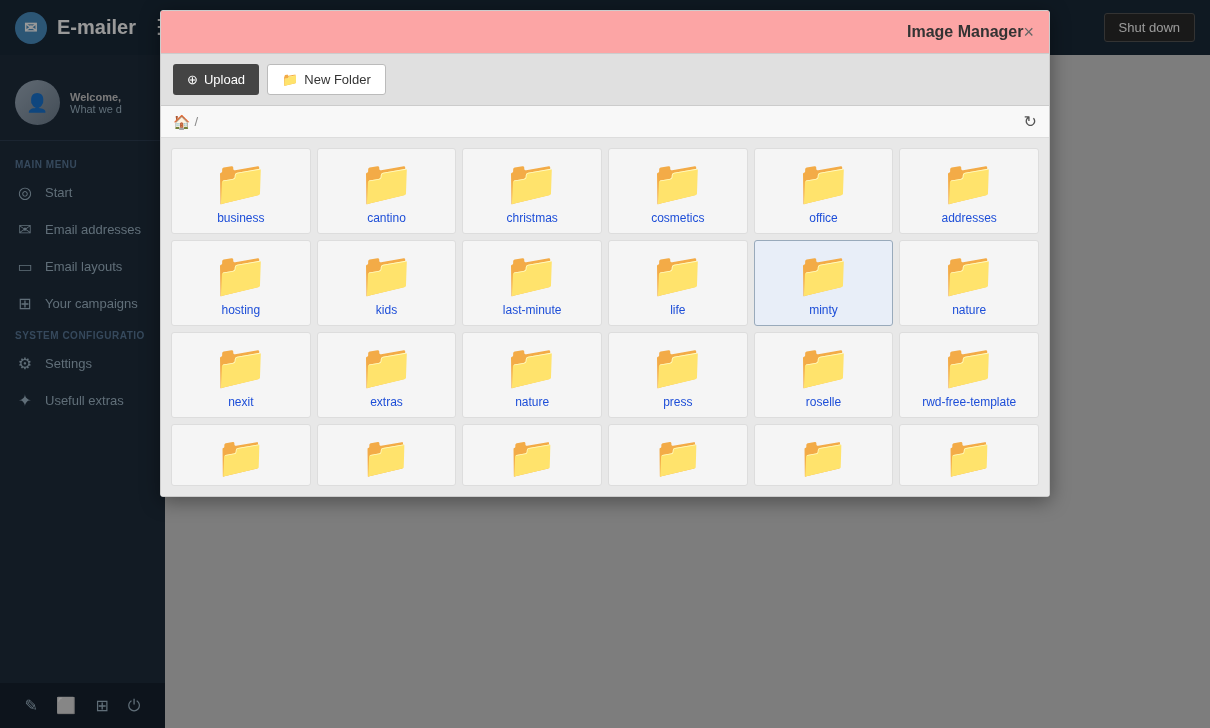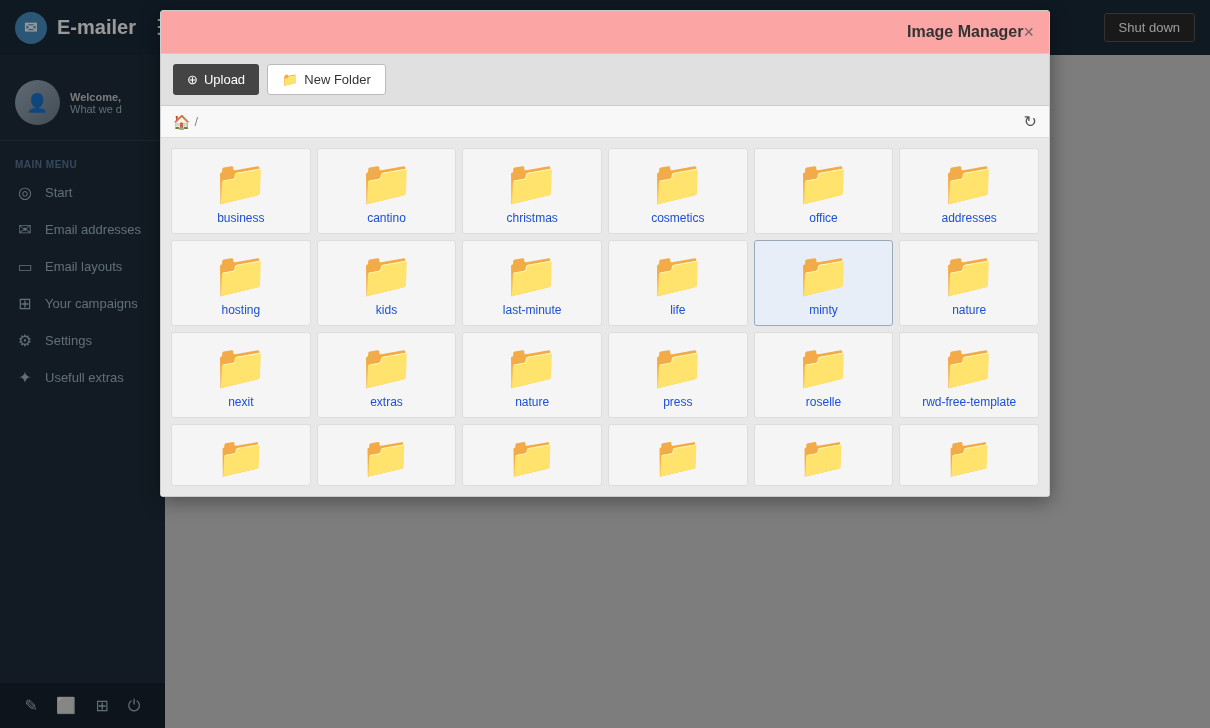--- a/index.html
+++ b/index.html
@@ -122,20 +122,21 @@
   </div>
   <div class="sidebar-item">
     <span class="sidebar-icon">▭</span>
     <span>Email layouts</span>
   </div>
   <div class="sidebar-item">
     <span class="sidebar-icon">⊞</span>
     <span>Your campaigns</span>
   </div>
 
+  <div class="sidebar-section-label">SYSTEM CONFIGURATIO</div>
 
   <div class="sidebar-item">
     <span class="sidebar-icon">⚙</span>
     <span>Settings</span>
   </div>
 
 
   <div class="sidebar-item">
     <span class="sidebar-icon">✦</span>
     <span>Usefull extras</span>

